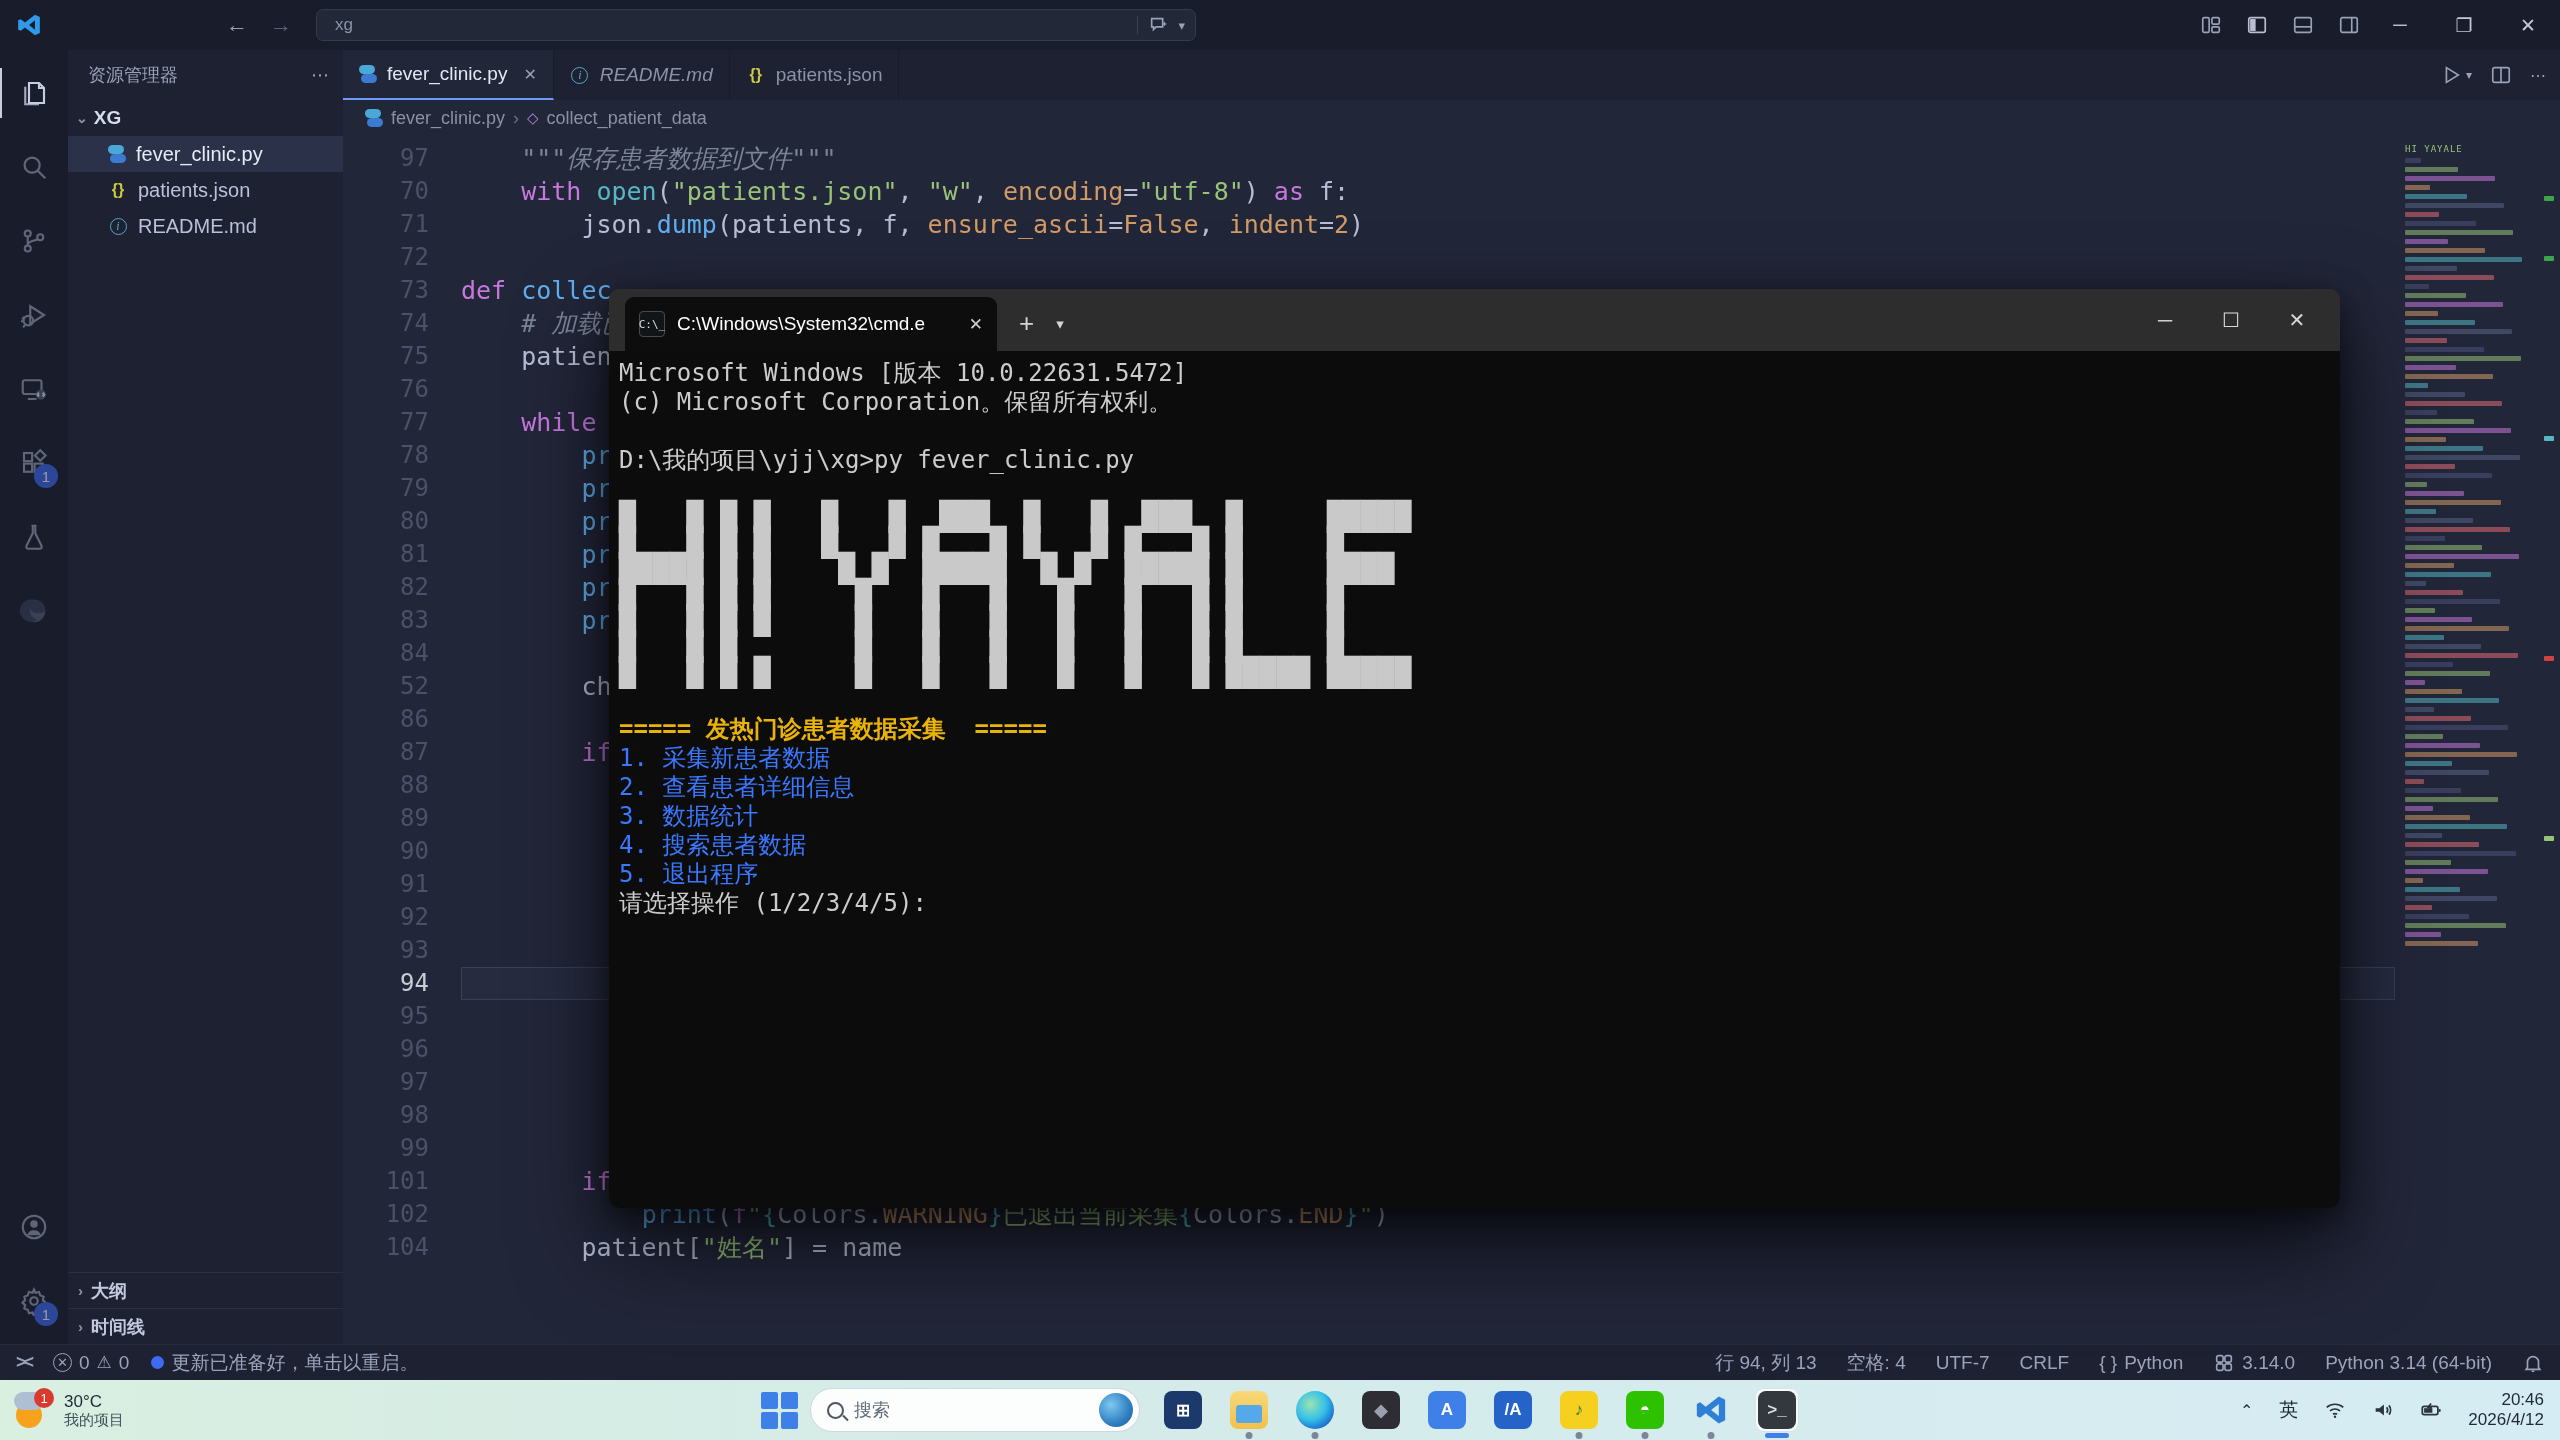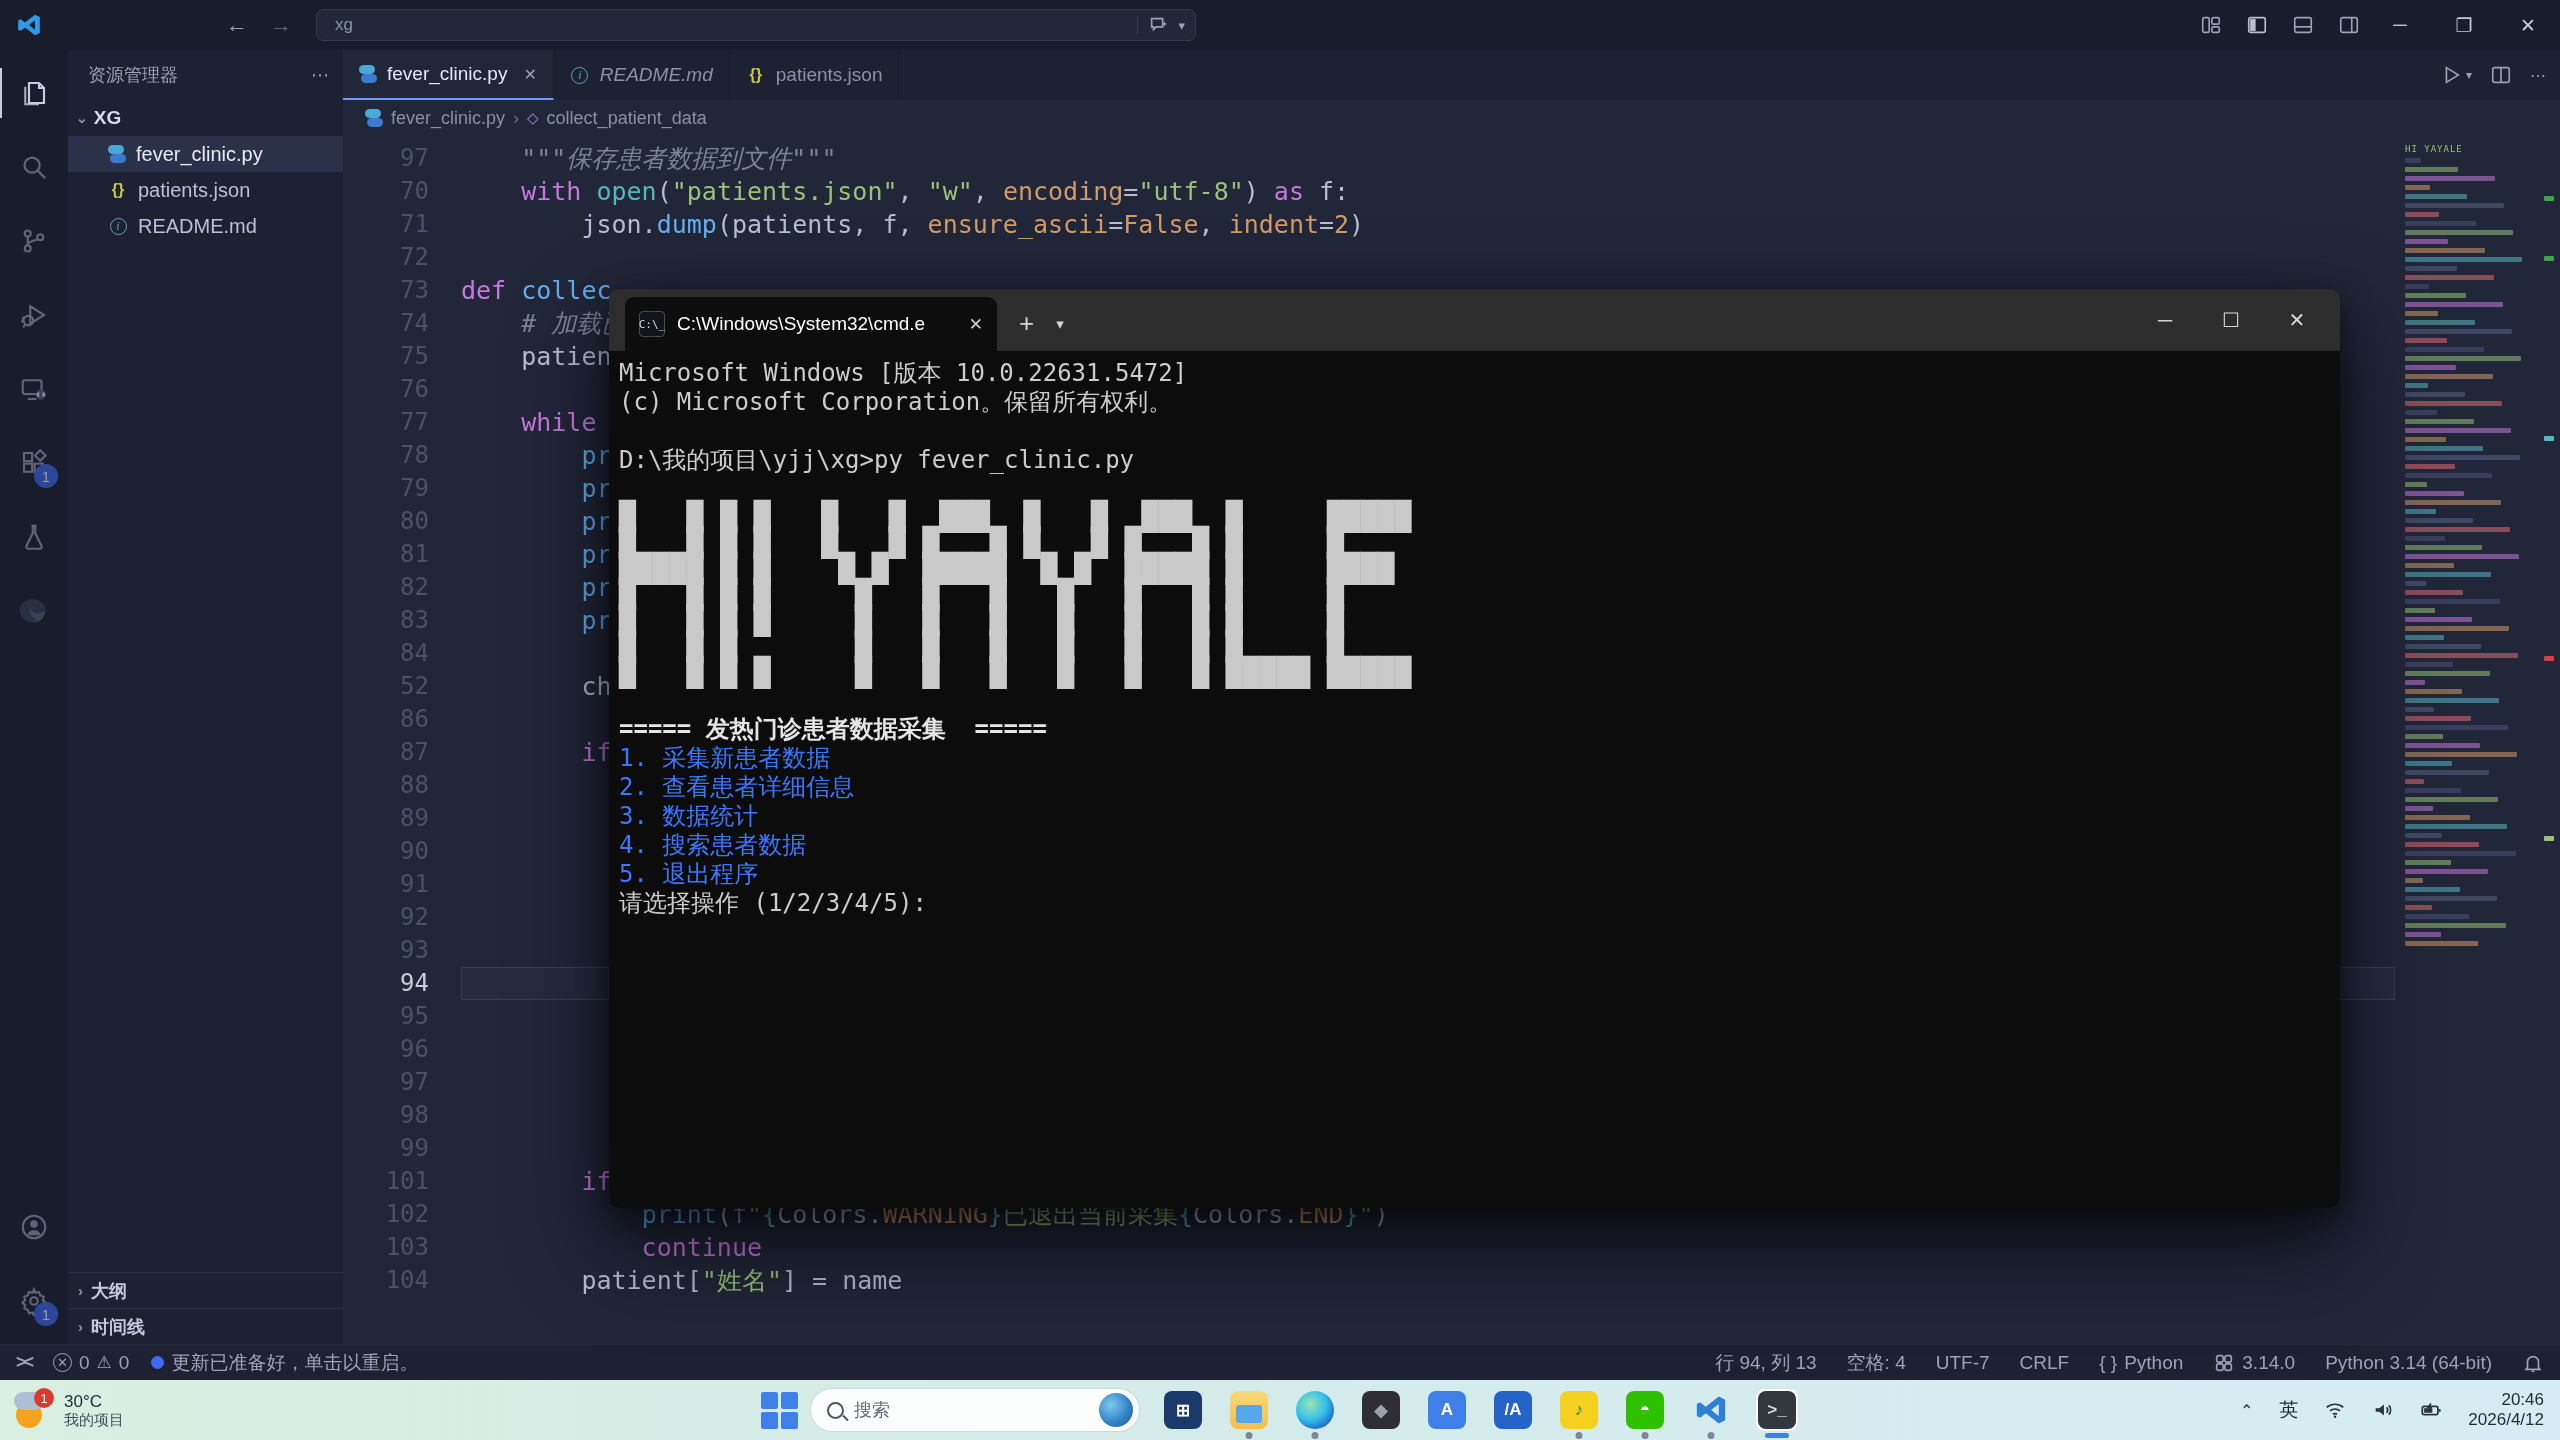--- a/index.html
+++ b/index.html
@@ -101,21 +101,21 @@
   .term-tab .cmdic{width:26px;height:26px;background:#11151a;border:1px solid #4a4a4a;border-radius:4px;color:#ddd;
     font-family:"DejaVu Sans Mono",monospace;font-size:11px;display:flex;align-items:center;justify-content:center;flex:0 0 auto;}
   .term-tab .x{margin-left:auto;color:#cfcfcf;font-size:17px;}
   .term-plus{color:#d4d4d4;font-size:26px;margin:0 0 12px 22px;}
   .term-chev{color:#d4d4d4;font-size:15px;margin:0 0 18px 22px;}
   .term-controls{position:absolute;right:10px;top:0;height:62px;display:flex;align-items:center;}
   .term-btn{width:66px;height:62px;display:flex;align-items:center;justify-content:center;color:#d8d8d8;font-size:20px;}
   .term-body{height:857px;background:#0c0c0c;border-radius:0 0 10px 10px;padding:8px 0 0 10px;overflow:hidden;
     font-family:"DejaVu Sans Mono",monospace;font-size:24px;line-height:29px;white-space:pre;}
   .tl-plain{color:#cccccc}
-  .tl-magenta{color:#e5e5e5;font-weight:bold}
+  .tl-magenta{color:#eab308;font-weight:bold}
   .tl-blue{color:#3b78ff}
   .tl-banner{color:#c9c9c9;font-size:28px;line-height:26px;}
 
   
   .taskbar{position:absolute;left:0;top:1380px;width:2560px;height:60px;z-index:100;
     background:linear-gradient(90deg,#d9efe0 0%,#d4ebe9 40%,#d6ecf4 100%);display:flex;align-items:center;}
   .weather{display:flex;align-items:center;gap:10px;margin-left:14px;}
   .w-icon{width:40px;height:40px;position:relative;}
   .w-sun{position:absolute;left:2px;bottom:2px;width:26px;height:26px;border-radius:50%;background:#f6a21c;}
   .w-cloud{position:absolute;left:0px;top:2px;width:30px;height:18px;border-radius:10px;background:#aebfd4;}
@@ -383,21 +383,20 @@
             <div class="cl"><span class="ln">92</span><span class="code-text"></span></div>
             <div class="cl"><span class="ln">93</span><span class="code-text"></span></div>
             <div class="cl current"><span class="ln">94</span><span class="code-text"></span></div>
             <div class="cl"><span class="ln">95</span><span class="code-text"></span></div>
             <div class="cl"><span class="ln">96</span><span class="code-text"></span></div>
             <div class="cl"><span class="ln">97</span><span class="code-text"></span></div>
             <div class="cl"><span class="ln">98</span><span class="code-text"></span></div>
             <div class="cl"><span class="ln">99</span><span class="code-text"></span></div>
             <div class="cl"><span class="ln">101</span><span class="code-text"><span class="tk-kw">        if </span><span class="tk-pl">name.</span><span class="tk-fn">lower</span><span class="tk-pl">() </span><span class="tk-bi">==</span><span class="tk-pl"> </span><span class="tk-str">'n'</span><span class="tk-pl">:</span></span></div>
             <div class="cl"><span class="ln">102</span><span class="code-text"><span class="tk-pl">            </span><span class="tk-fn">print</span><span class="tk-pl">(</span><span class="tk-kw">f</span><span class="tk-str">"</span><span class="tk-br">{</span><span class="tk-pl">Colors.</span><span class="tk-num">WARNING</span><span class="tk-br">}</span><span class="tk-str">已退出当前采集</span><span class="tk-br">{</span><span class="tk-pl">Colors.</span><span class="tk-num">END</span><span class="tk-br">}</span><span class="tk-str">"</span><span class="tk-pl">)</span></span></div>
-            <div class="cl"><span class="ln">103</span><span class="code-text"><span class="tk-kw">            continue</span></span></div>
             <div class="cl"><span class="ln">104</span><span class="code-text"><span class="tk-pl">        patient[</span><span class="tk-str">"姓名"</span><span class="tk-pl">] = name</span></span></div>
           </div>
         <div class="minimap" id="minimap">
           <div class="mm-title">HI YAYALE</div>
         <div class="mm-row" style="width: 16px; background: rgb(122, 136, 199); opacity: 0.25;"></div>
             <div class="mm-row" style="width: 53px; background: rgb(152, 195, 121);"></div>
             <div class="mm-row" style="width: 90px; background: rgb(198, 120, 221);"></div>
             <div class="mm-row" style="width: 25px; background: rgb(209, 154, 102);"></div>
             <div class="mm-row" style="width: 62px; background: rgb(86, 182, 194);"></div>
             <div class="mm-row" style="width: 99px; background: rgb(90, 98, 133);"></div>

